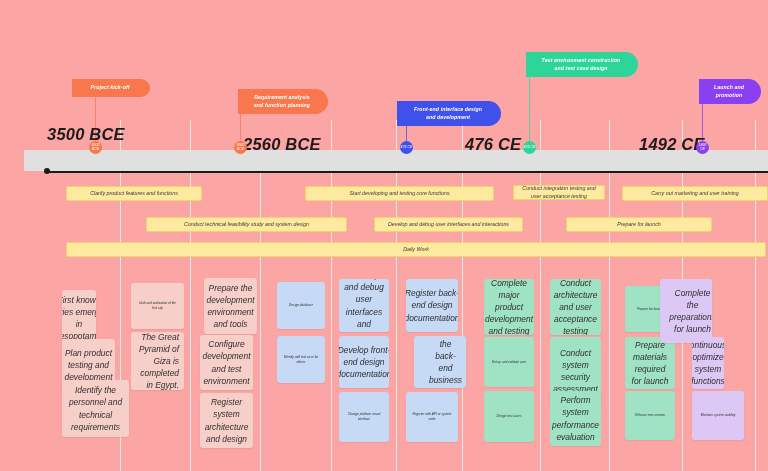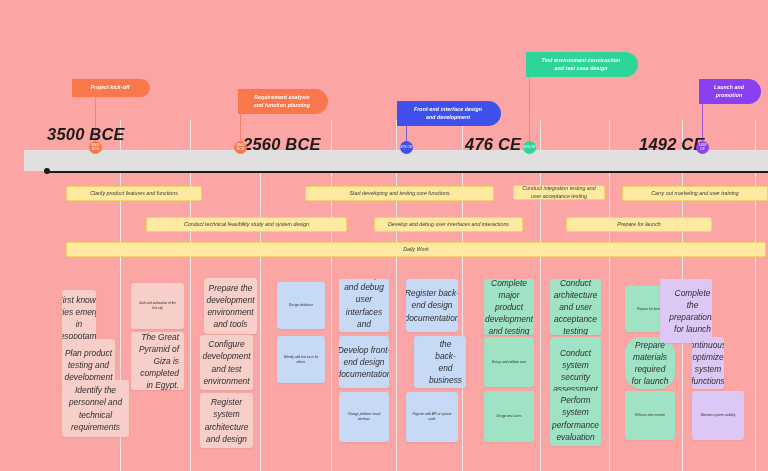--- a/index.html
+++ b/index.html
@@ -202,20 +202,20 @@
       <div class="card big c-blue" style="left: 406px; top: 279px; width: 52px; height: 53px;">Register back-end design documentation</div>
       <div class="card big c-blue" style="left: 414px; top: 336px; width: 52px; height: 52px; padding-left: 16px;">Develop the back-end business logic</div>
       <div class="card tiny c-blue" style="left: 406px; top: 392px; width: 52px; height: 50px;">Register with API or system code</div>
       <div class="card big c-green" style="left: 484px; top: 279px; width: 50px; height: 56px;">Complete major product development and testing</div>
       <div class="card tiny c-green" style="left: 484px; top: 337px; width: 50px; height: 50px;">Set up and validate user</div>
       <div class="card tiny c-green" style="left: 484px; top: 391px; width: 50px; height: 51px;">Design test cases</div>
       <div class="card big c-green" style="left: 550px; top: 279px; width: 51px; height: 56px;">Conduct architecture and user acceptance testing</div>
       <div class="card big c-green" style="left: 550px; top: 337px; width: 51px; height: 68px;">Conduct system security assessment</div>
       <div class="card big c-green" style="left: 550px; top: 391px; width: 51px; height: 55px;">Perform system performance evaluation</div>
       <div class="card tiny c-green" style="left: 625px; top: 286px; width: 50px; height: 46px;">Prepare for launch</div>
-      <div class="card big c-green" style="left: 625px; top: 337px; width: 50px; height: 52px; border-radius: 16px;">Prepare materials required for launch</div>
+      <div class="card big c-green" style="left: 625px; top: 337px; width: 50px; height: 52px;">Prepare materials required for launch</div>
       <div class="card tiny c-green" style="left: 625px; top: 391px; width: 50px; height: 49px;">Release new version</div>
       <div class="card big c-purple" style="left: 660px; top: 279px; width: 52px; height: 64px; padding-left: 18px;">Complete the preparations for launch</div>
       <div class="card big c-purple" style="left: 692px; top: 337px; width: 32px; height: 52px;">Continuously optimize system functions</div>
       <div class="card tiny c-purple" style="left: 692px; top: 391px; width: 52px; height: 49px;">Maintain system stability</div>
     </div>
 
 </div>
 
 </body></html>

